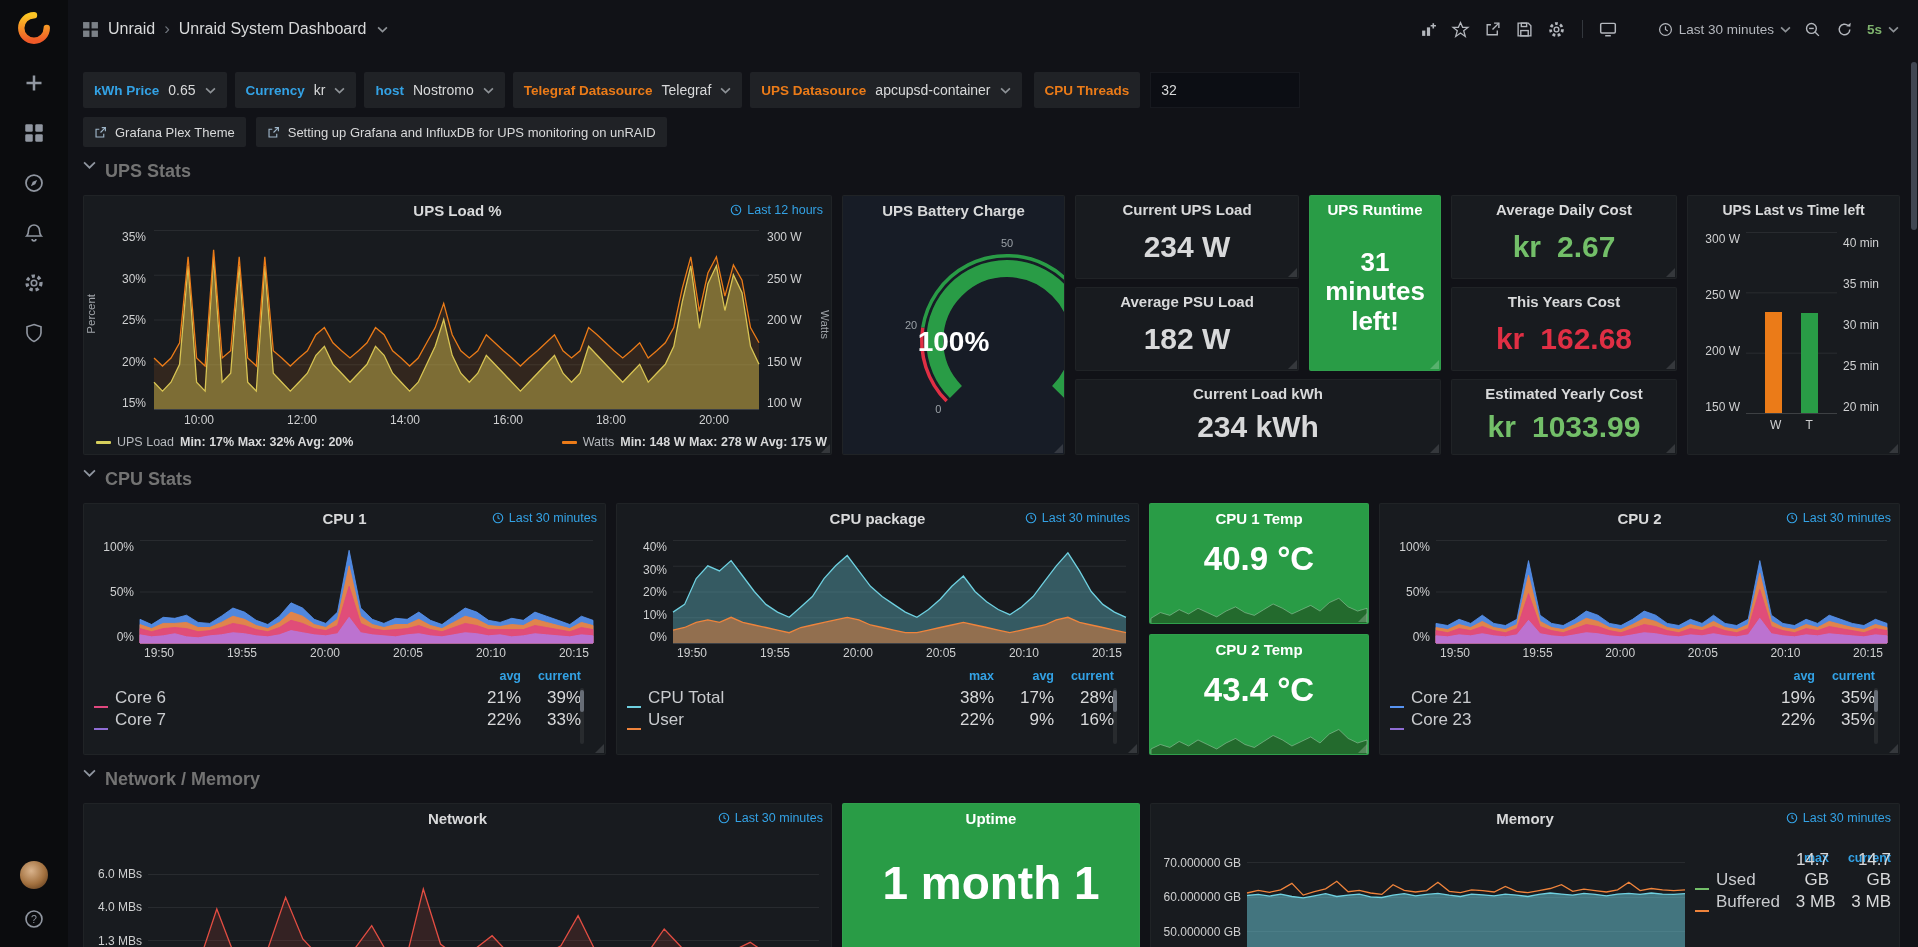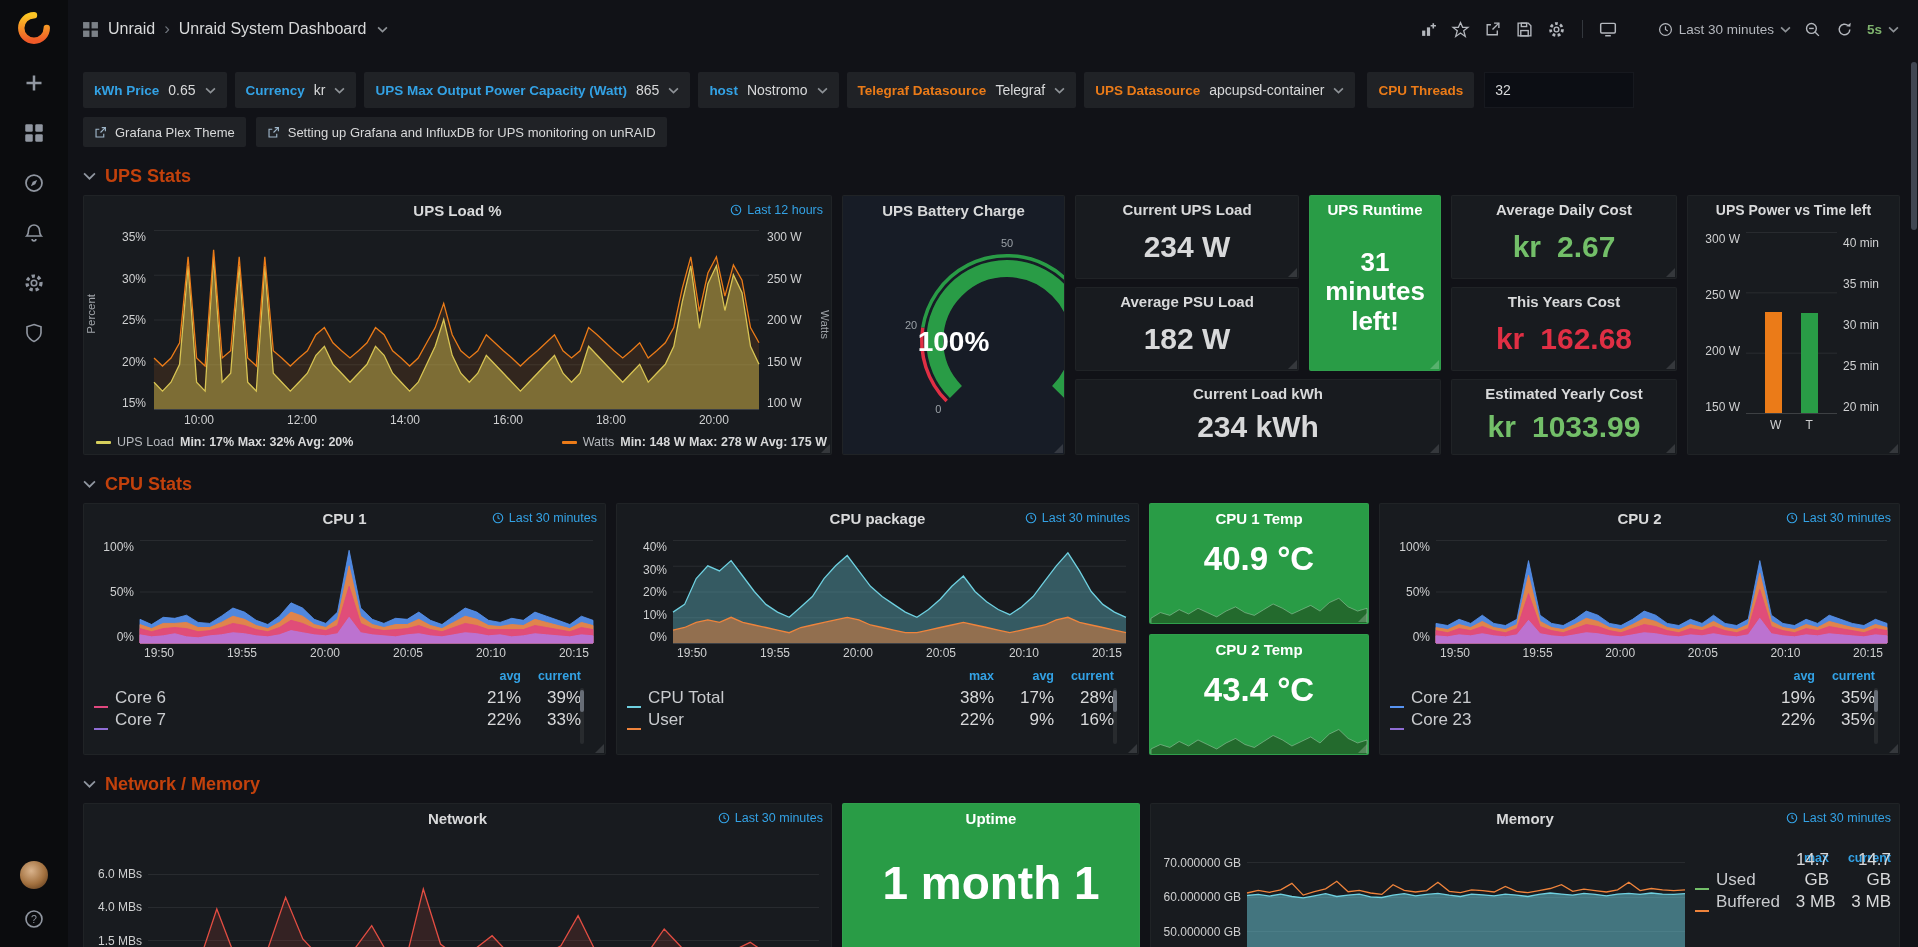--- a/index.html
+++ b/index.html
@@ -30,21 +30,21 @@
   .var{display:flex;align-items:center;height:36px;background:#202226;border-radius:2px;padding:0 11px;gap:9px;cursor:pointer}
   .vlabel{font-size:13.5px;font-weight:700}
   .vvalue{font-size:14px;color:#d8d9da;font-weight:500}
   .caret{width:11px;height:7px;color:#8e9297;flex:0 0 auto}
   .var-input-wrap{display:flex;align-items:center;height:36px;background:#202226;border-radius:2px;padding-left:11px;gap:0}
   .var-input{width:150px;height:36px;margin-left:10px;background:#0c0e14;border:1px solid #17191f;color:#d8d9da;font-size:14px;padding:0 10px;font-family:"Liberation Sans",sans-serif;outline:none}
   .links-row{display:flex;gap:10px;margin-top:9px;height:30px}
   .dash-link{display:inline-flex;align-items:center;gap:8px;background:#202226;border-radius:2px;padding:0 11px;font-size:13px;color:#d8d9da;cursor:pointer}
   .dash-link svg{color:#9fb6c9}
 
-  .row-header{display:flex;align-items:center;gap:9px;height:30px;margin-top:14px;font-size:18px;font-weight:600;color:#c2410c;cursor:pointer}
+  .row-header{display:flex;align-items:flex-start;gap:9px;height:30px;margin-top:14px;font-size:18px;font-weight:600;color:#737373;cursor:pointer}
   .row-header .chev{color:#9096a0}
 
   .prow{display:flex;gap:10px;margin-top:4px}
 
   
   .panel{position:relative;background:#181b1f;border:1px solid rgba(255,255,255,.035);border-radius:2px;overflow:hidden;flex:0 0 auto}
   .panel::after{content:"";position:absolute;right:1px;bottom:1px;border-style:solid;border-width:0 0 9px 9px;border-color:transparent transparent rgba(255,255,255,.22) transparent}
   .panel.dark::after{border-color:transparent transparent rgba(255,255,255,.13) transparent}
   .ph{height:28px;display:flex;align-items:center;justify-content:center;position:relative;font-size:15px;font-weight:600;color:#d8d9da;cursor:pointer}
   .green{background:#299c46}
@@ -316,27 +316,20 @@
       <div class="var">
         <span class="vlabel" style="color: rgb(51, 162, 229);">kWh Price</span>
         <span class="vvalue">0.65</span>
         <svg class="caret" viewBox="0 0 10 6">
             <path d="M1 1l4 4 4-4" stroke="currentColor" stroke-width="1.5" fill="none"></path>
           </svg>
       </div>
       <div class="var">
         <span class="vlabel" style="color: rgb(51, 162, 229);">Currency</span>
         <span class="vvalue">kr</span>
-        <svg class="caret" viewBox="0 0 10 6">
-            <path d="M1 1l4 4 4-4" stroke="currentColor" stroke-width="1.5" fill="none"></path>
-          </svg>
-      </div>
-      <div class="var">
-        <span class="vlabel" style="color: rgb(51, 162, 229);">UPS Max Output Power Capacity (Watt)</span>
-        <span class="vvalue">865</span>
         <svg class="caret" viewBox="0 0 10 6">
             <path d="M1 1l4 4 4-4" stroke="currentColor" stroke-width="1.5" fill="none"></path>
           </svg>
       </div>
       <div class="var">
         <span class="vlabel" style="color: rgb(51, 162, 229);">host</span>
         <span class="vvalue">Nostromo</span>
         <svg class="caret" viewBox="0 0 10 6">
             <path d="M1 1l4 4 4-4" stroke="currentColor" stroke-width="1.5" fill="none"></path>
           </svg>
@@ -502,21 +495,21 @@
           <header class="ph">Estimated Yearly Cost</header>
           <div class="sval" style="color: rgb(115, 191, 105);">
             <span class="pfx">kr</span>
             <span>1033.99</span>
           </div>
         </section>
       </div>
 
       <section class="panel dark" style="width:213px;height:260px">
         <header class="ph" style="font-size:14px">
-          <span>UPS Power vs Time left</span>
+          <span>UPS Last vs Time left</span>
         </header>
         <div class="bars-body">
           <div class="yticks left">
             <span>300 W</span>
             <span>250 W</span>
             <span>200 W</span>
             <span>150 W</span>
           </div>
           <div class="bplot gl-3" id="c-bars">
             <div class="vbar" style="height: 56%; background: rgb(235, 123, 24);"></div>
@@ -759,21 +752,21 @@
                 <circle cx="8" cy="8" r="6.3" stroke="currentColor" fill="none" stroke-width="1.5"></circle>
                 <path d="M8 4.4V8l2.4 1.5" stroke="currentColor" fill="none" stroke-width="1.5"></path>
               </svg>
             <span>Last 30 minutes</span>
           </span>
         </header>
         <div class="net-body">
           <div class="nticks">
             <span style="top:calc(16.7% - 7px)">6.0 MBs</span>
             <span style="top:calc(44.4% - 7px)">4.0 MBs</span>
-            <span style="top:calc(72.2% - 7px)">1.5 MBs</span>
+            <span style="top:calc(72.2% - 7px)">1.3 MBs</span>
           </div>
           <div class="plot gl-custom" style="background-image:linear-gradient(rgba(255,255,255,.07),rgba(255,255,255,.07)),linear-gradient(rgba(255,255,255,.07),rgba(255,255,255,.07)),linear-gradient(rgba(255,255,255,.07),rgba(255,255,255,.07));background-size:100% 1px,100% 1px,100% 1px;background-position:0 16.7%,0 44.4%,0 72.2%">
             <svg id="c-net" viewBox="0 0 671 120">
                 <path d="M0.0 110.0 L17.2 105.0 L34.4 98.3 L51.6 106.7 L68.8 55.0 L86.0 100.0 L103.2 108.3 L120.4 93.3 L137.6 43.3 L154.8 85.0 L172.1 103.3 L189.3 106.7 L206.5 95.0 L223.7 71.7 L240.9 101.7 L258.1 105.0 L275.3 35.0 L292.5 90.0 L309.7 103.3 L326.9 95.0 L344.1 81.7 L361.3 100.0 L378.5 106.7 L395.7 101.7 L412.9 91.7 L430.1 61.7 L447.3 96.7 L464.5 103.3 L481.7 106.7 L498.9 100.0 L516.2 75.0 L533.4 93.3 L550.6 101.7 L567.8 105.0 L585.0 96.7 L602.2 88.3 L619.4 100.0 L636.6 105.0 L653.8 101.7 L671.0 103.3 L 671 120 L 0 120 Z" fill="#e24d42" fill-opacity="0.14" stroke="none"></path>
                 <path d="M0.0 110.0 L17.2 105.0 L34.4 98.3 L51.6 106.7 L68.8 55.0 L86.0 100.0 L103.2 108.3 L120.4 93.3 L137.6 43.3 L154.8 85.0 L172.1 103.3 L189.3 106.7 L206.5 95.0 L223.7 71.7 L240.9 101.7 L258.1 105.0 L275.3 35.0 L292.5 90.0 L309.7 103.3 L326.9 95.0 L344.1 81.7 L361.3 100.0 L378.5 106.7 L395.7 101.7 L412.9 91.7 L430.1 61.7 L447.3 96.7 L464.5 103.3 L481.7 106.7 L498.9 100.0 L516.2 75.0 L533.4 93.3 L550.6 101.7 L567.8 105.0 L585.0 96.7 L602.2 88.3 L619.4 100.0 L636.6 105.0 L653.8 101.7 L671.0 103.3 " stroke="#e24d42" stroke-width="1.3" fill="none"></path>
               </svg>
           </div>
         </div>
       </section>
 

